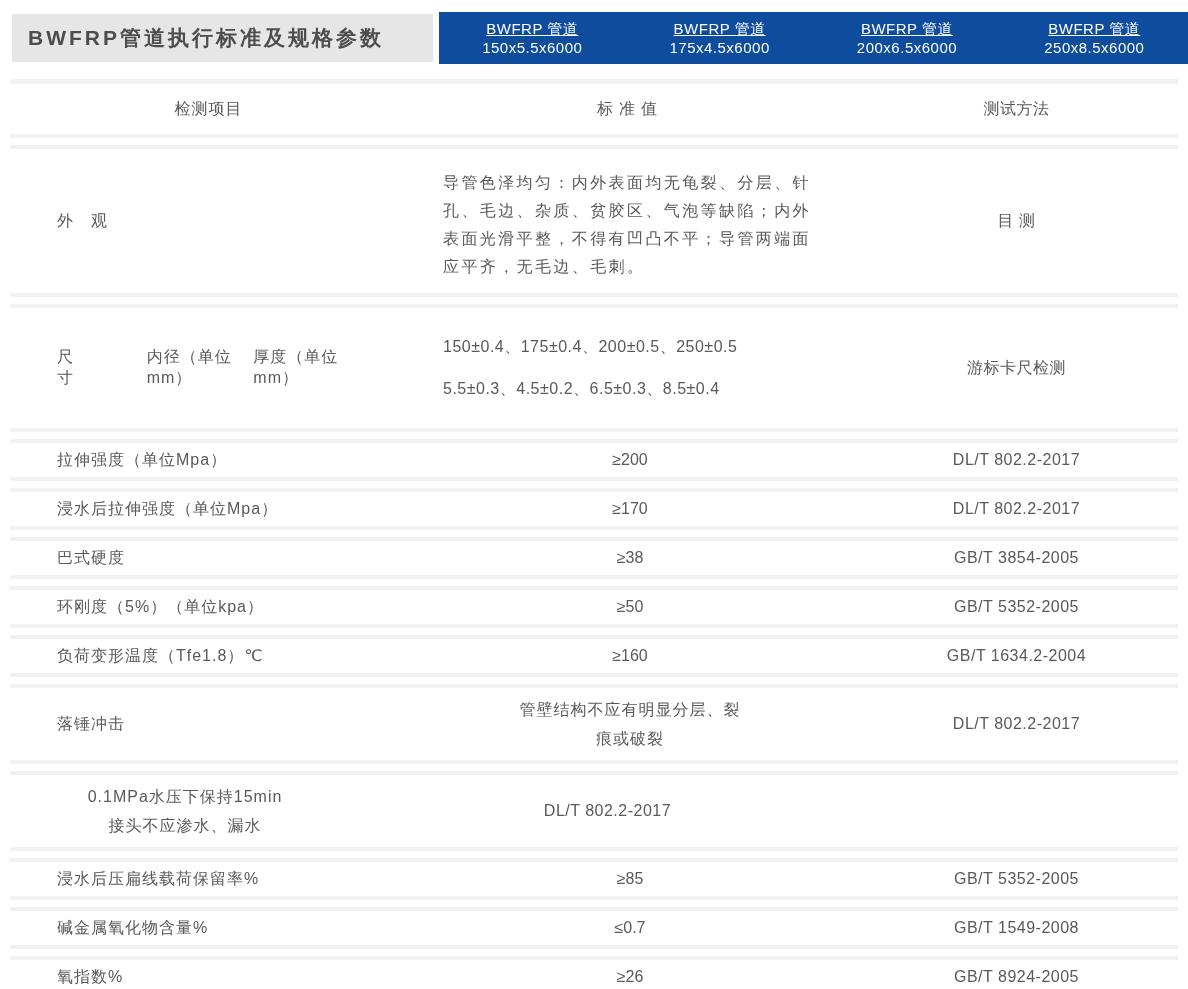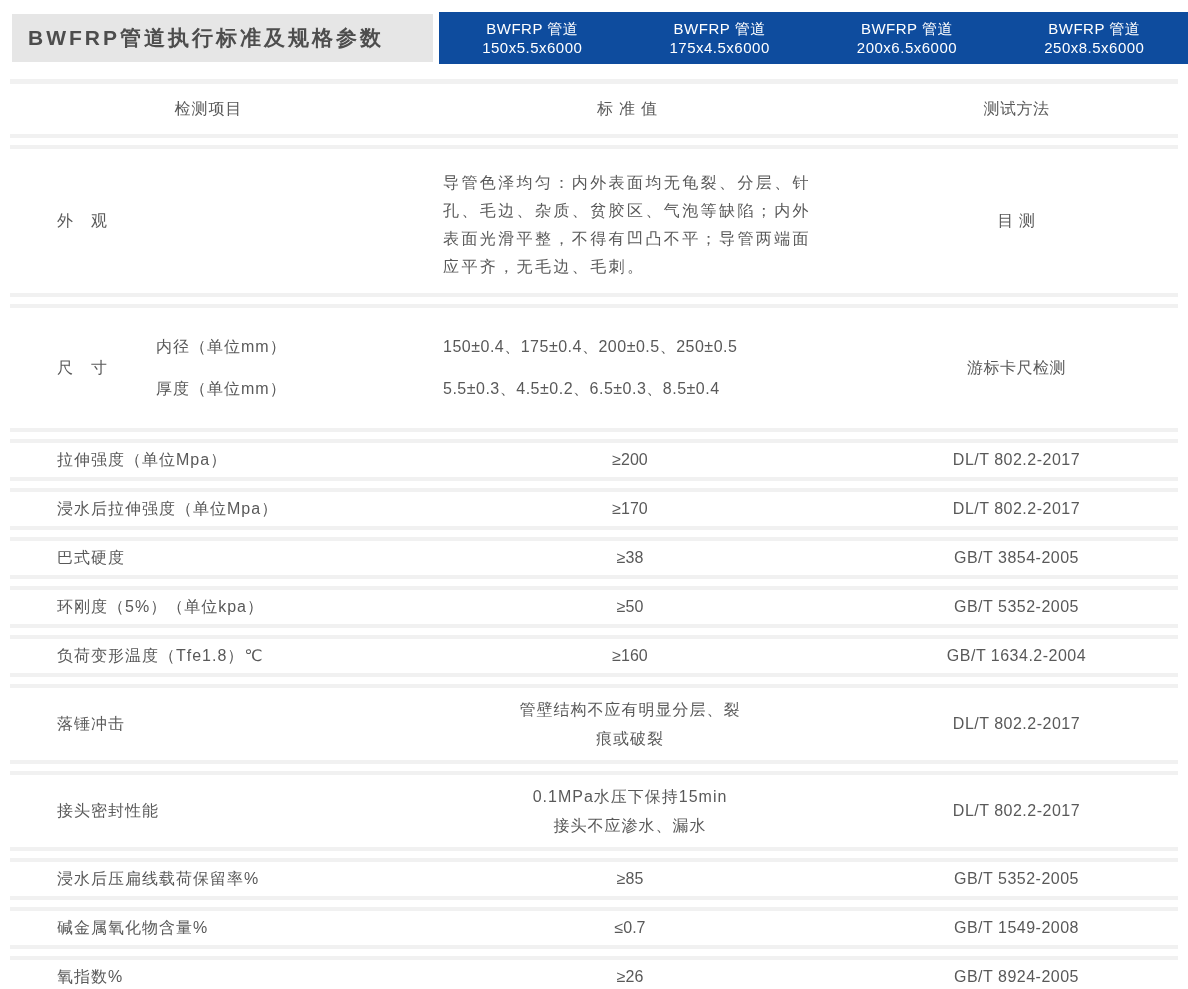--- a/index.html
+++ b/index.html
@@ -21,21 +21,21 @@
   }
   .blue-bar {
     margin:12px 0 0 6px; width:778px; height:52px;
     background:#0e4c9e; display:flex;
   }
   .spec-col {
     flex:1; display:flex; flex-direction:column;
     align-items:center; justify-content:center;
     color:#ffffff; font-size:15px; line-height:19px; letter-spacing:0.5px;
   }
-  .spec-name { font-weight:500; }
+  .spec-name { font-weight:500;text-decoration:underline; }
 
   
   .spec-table { margin:14px 10px 0 10px; width:1168px; }
   .row {
     border-top:4px solid #f1f1f1; border-bottom:4px solid #f1f1f1;
     margin-bottom:7px;
     display:grid; grid-template-columns:350px 540px 278px;
     align-items:center;
   }
   .row.header-row { border-top-width:5px; min-height:59px;margin-top:15px; }
@@ -52,21 +52,21 @@
   .row.dims { min-height:108px; }
 
   
   .standard.left-block { text-align:left; padding-left:83px; }
   .para { display:inline-block; text-align:left; line-height:28px; letter-spacing:2.4px; white-space:pre-line;margin-top:8px; }
 
   .standard.multiline { line-height:29px; letter-spacing:1px; }
 
   
   .dims .cell.item { display:flex; align-items:center; }
-  .dim-labels { margin-left:48px; display:flex; flex-direction:column; }
+  .dim-labels { margin-left:48px; display:flex; flex-direction:row; }
   .dim-line { height:42px; display:flex; align-items:center; font-size:16px; letter-spacing:1px; }
   .dim-values { display:flex; flex-direction:column;text-align:center; }
   .dim-values .dim-line { letter-spacing:0.5px; }
 </style>
 </head>
 <body>
 
 <div class="page">
 
   <div class="top">
@@ -156,21 +156,20 @@
     </div>
 
     <div class="row tall2">
       <div class="cell item">落锤冲击</div>
       <div class="cell standard multiline">管壁结构不应有明显分层、裂
 痕或破裂</div>
       <div class="cell method">DL/T 802.2-2017</div>
     </div>
 
     <div class="row tall2">
-      <div class="cell item">接头密封性能</div>
       <div class="cell standard multiline">0.1MPa水压下保持15min
 接头不应渗水、漏水</div>
       <div class="cell method">DL/T 802.2-2017</div>
     </div>
 
     <div class="row simple">
       <div class="cell item">浸水后压扁线载荷保留率%</div>
       <div class="cell standard">≥85</div>
       <div class="cell method">GB/T 5352-2005</div>
     </div>

